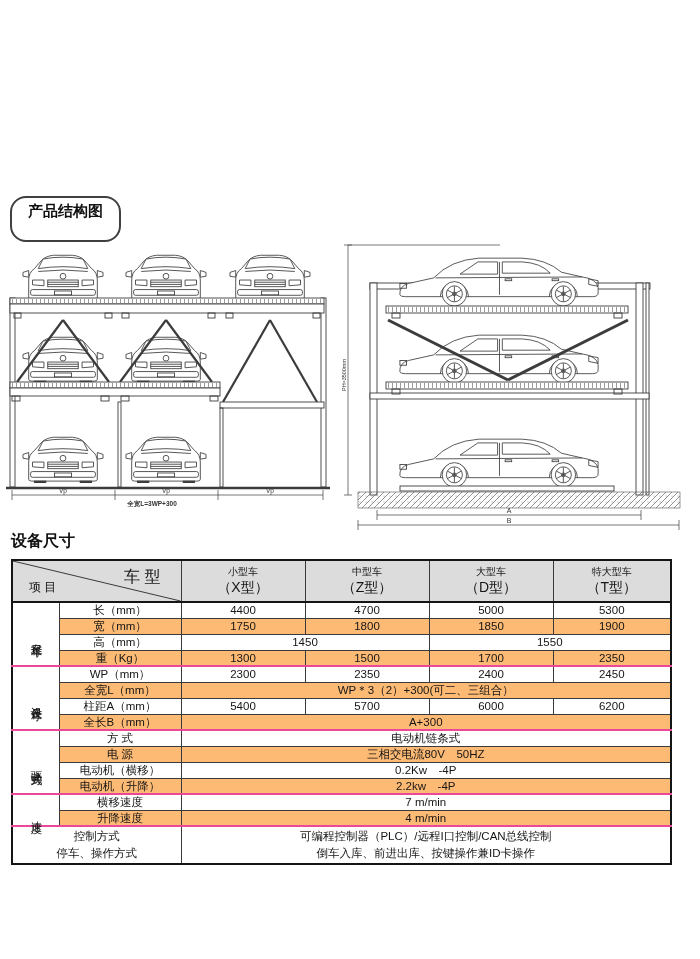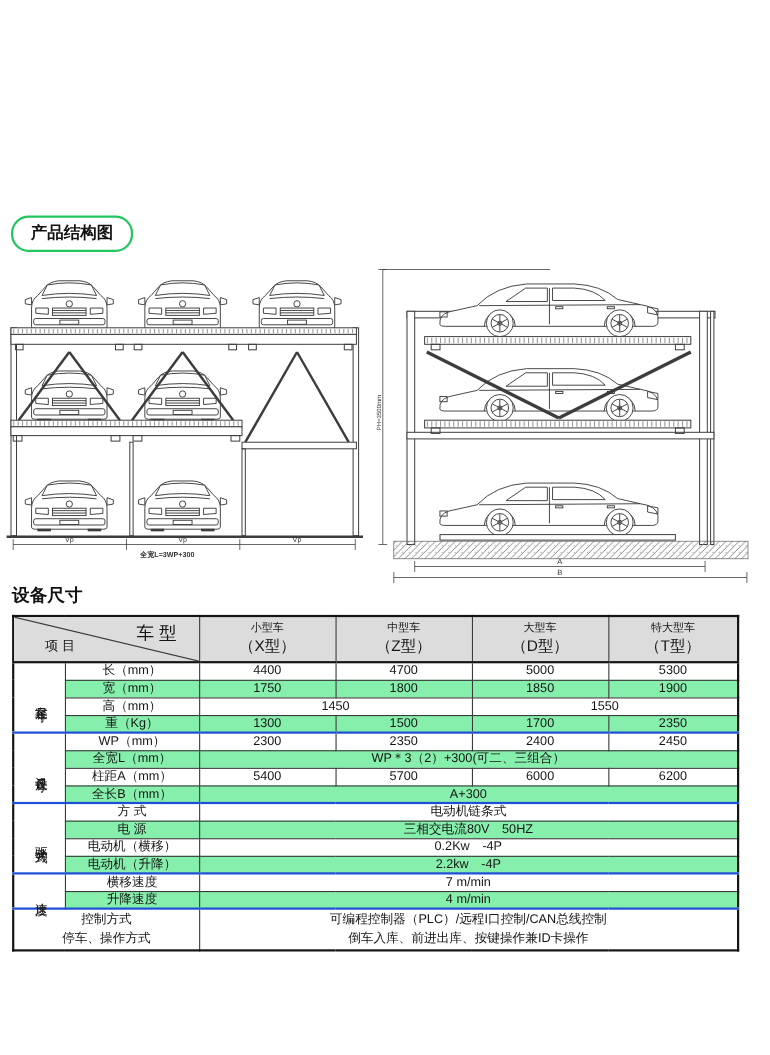--- a/index.html
+++ b/index.html
@@ -11,48 +11,48 @@
   .brand { position:absolute; top:83px; right:32px; width:168px; }
   .brand-cn { font-size:19px; letter-spacing:1px; white-space:nowrap; }
   .brand-bars { display:flex; align-items:center; gap:5px; margin-top:5px; }
   .bar-dark { width:122px; height:6px; }
   .bar-light { width:38px; height:5px; }
   .brand-en1 { margin-top:5px; font-size:12.5px; color:#8f8f8f; line-height:1.15; }
   .brand-en2 { font-size:12.5px; color:#a2a2a2; line-height:1.15; white-space:nowrap; }
   .brand-en2 .bold { font-weight:bold; color:#595757; }
   
   .pill {
-    position:absolute; left:10px; top:196px; border:2px solid #22c55e; border-radius:16px;
-    padding:4px 16px 6px; font-size:15px; font-weight:bold; background:#fff;
+    position:absolute; left:10px; top:196px; border:2px solid #404040; border-radius:16px;
+    padding:4px 16px 19px; font-size:15px; font-weight:bold; background:#fff;
   }
   
   .diagrams { position:absolute; left:0; top:233px; width:700px; height:302px; }
   .diagrams svg { position:absolute; display:block; }
   .svg-front { left:2px; top:3px; }
   .svg-side  { left:340px; top:-3px; }
   svg { stroke:#3c3c3c; }
   svg text { stroke:none; fill:#333; font-family:"Liberation Sans","DejaVu Sans",sans-serif; }
   
   .specs-title { position:absolute; left:11px; top:531px; font-size:16px; font-weight:bold; }
   table.spec { position:absolute; left:11px; top:559px; width:659px; border-collapse:collapse; table-layout:fixed; }
   table.spec { border:2px solid #151515; }
   .spec th, .spec td { border:1px solid #3a3a3a; padding:0 2px; text-align:center; vertical-align:middle;
     font-size:11.5px; font-weight:normal; color:#151515; line-height:1.25; }
   .spec thead th { background:#dcdcdd; height:40px; border-bottom:2px solid #151515; }
   .spec thead .hname { font-size:10px; }
   .spec thead .hsub { font-size:14px; margin-top:0; }
   .spec tbody tr { height:16px; }
-  .spec td.sh { background:#86efac; }
+  .spec td.sh { background:#fdba74; }
   .spec td.grp { background:#fff; }
   .spec td.grp span { writing-mode:vertical-rl; text-orientation:upright; letter-spacing:1px; font-size:11.5px; display:inline-block; line-height:1; }
-  .spec tr.gs td { border-top:2px solid #1d4ed8;margin-left:37px; }
+  .spec tr.gs td { border-top:2px solid #ec4899;margin-left:37px; }
   .corner { position:relative; padding:0; }
   .corner .diag { position:absolute; left:0; top:0; width:100%; height:100%; }
   .corner .c-top { position:absolute; right:20px; top:6px; font-size:16px; }
-  .corner .c-bot { position:absolute; left:16px; bottom:6px; font-size:12px;margin-left:12px; }
+  .corner .c-bot { position:absolute; left:16px; bottom:6px; font-size:12px; }
   .ctrl-row { height:38px !important; }
   .two-line div { line-height:1.45; }
 </style>
 </head>
 <body>
 
 <div class="page">
 
 
   <div class="pill">产品结构图</div>

